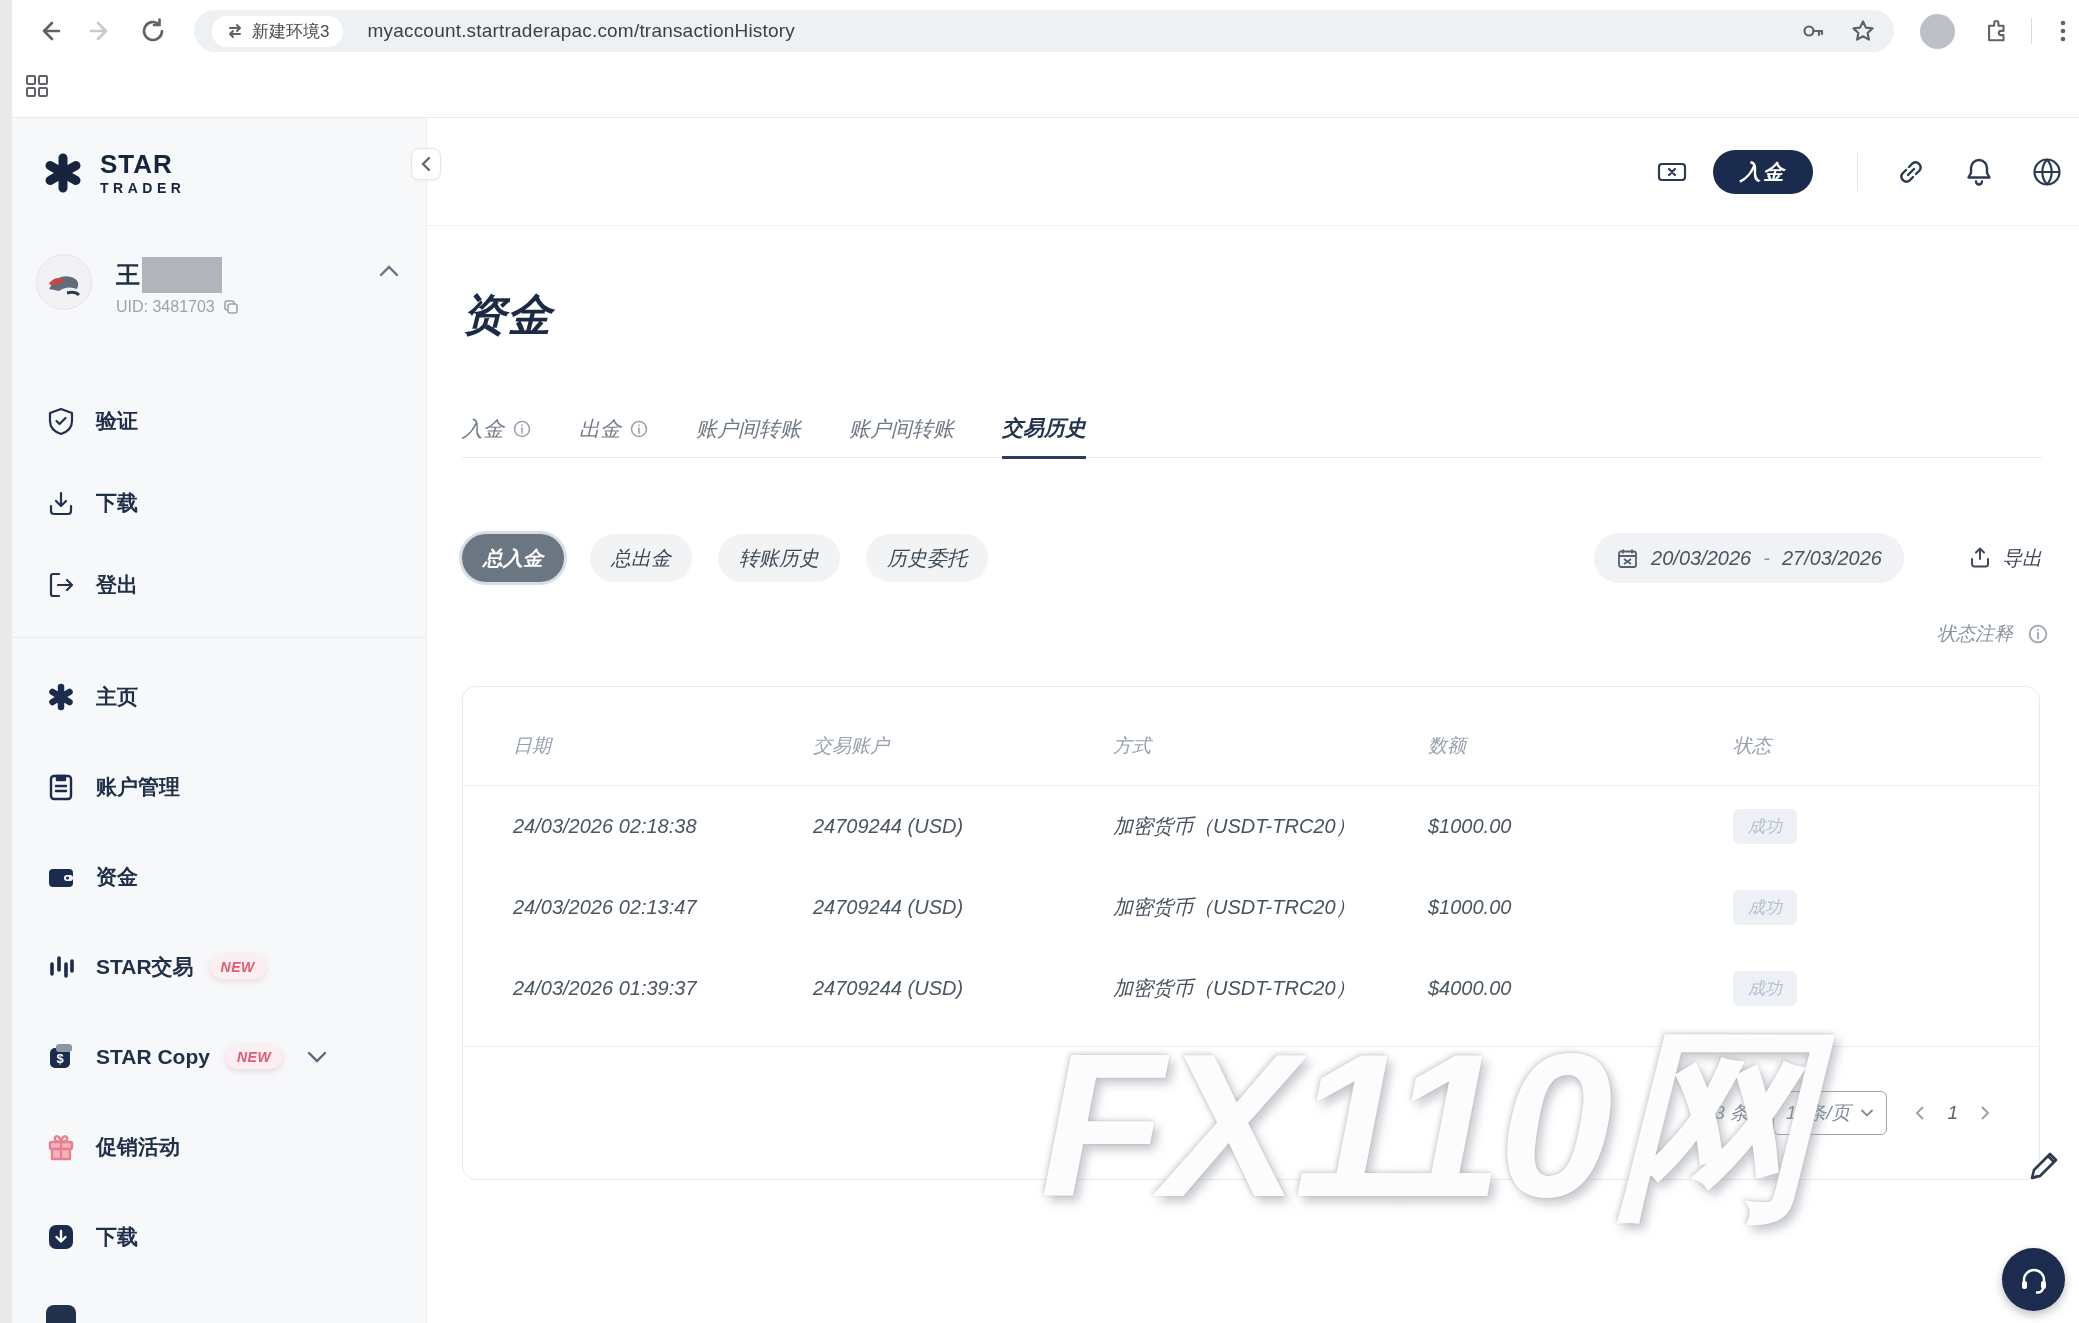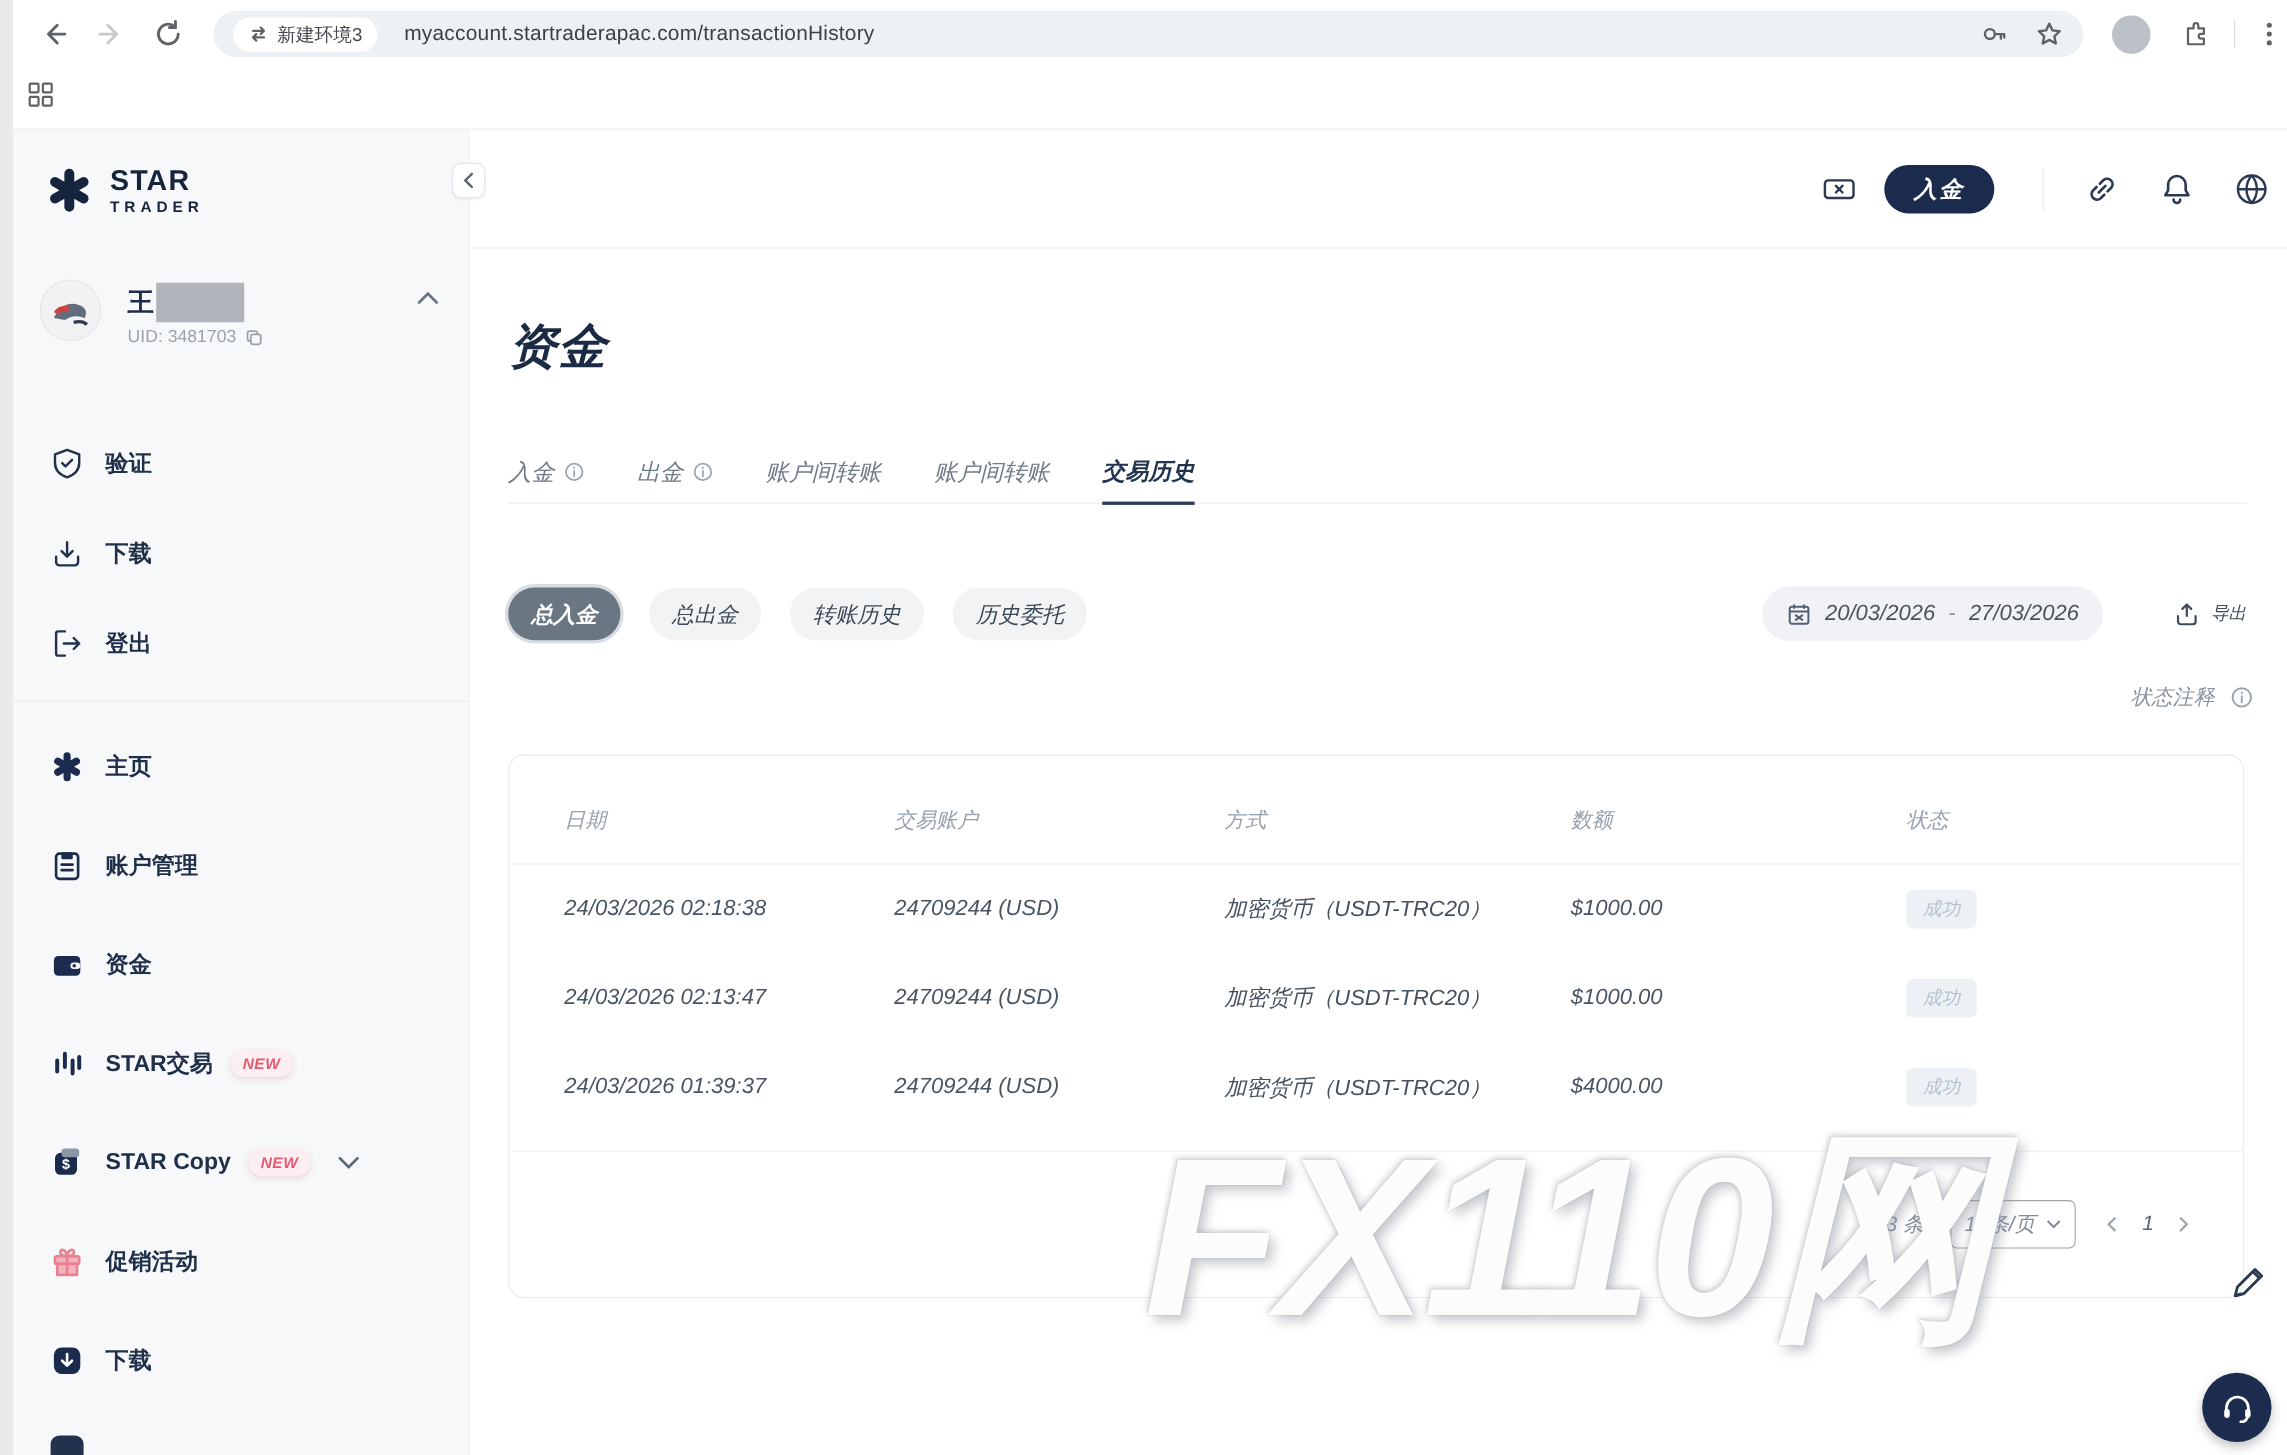--- a/index.html
+++ b/index.html
@@ -75,21 +75,21 @@
   .info-ic { width:18px; height:18px; color:#9aa4af; }
 
   .filter-row { position:absolute; left:35px; top:414px; right:49px; height:52px; display:flex; align-items:center; }
   .chip { height:48px; border-radius:24px; padding:12px 21px; display:flex; align-items:center;
           font-size:20px; color:#3c4856; background:#f1f3f5; margin-right:26px; cursor:pointer; }
   .chip.active { background:#6b7683; color:#fff; font-weight:600; box-shadow:0 0 0 3px #d9dee3; }
   .filter-row .fspacer { flex:1; }
   .date-pill { height:50px; border-radius:25px; background:#f0f2f5; display:flex; align-items:center;
                padding:0 22px; gap:12px; font-size:20px; color:#49545f; cursor:pointer; }
   .cal-ic { width:23px; height:23px; color:#55606e; }
-  .export-btn { margin-left:64px; display:flex; align-items:center; gap:10px; font-size:16px;
+  .export-btn { margin-left:64px; display:flex; gap:10px; font-size:20px;
                 color:#3f4a58; cursor:pointer; }
   .export-btn .eic { width:24px; height:24px; color:#3f4a58; }
 
   .status-note { position:absolute; top:503px; right:43px; display:flex; align-items:center; gap:15px;
                  font-size:19px; color:#8b95a1; }
 
   
   .card { position:absolute; left:35px; top:568px; width:1578px; height:494px; background:#fff;
           border:1px solid #e8ebef; border-radius:14px; }
   .thead { display:grid; grid-template-columns:300px 300px 315px 305px 1fr; padding:46px 50px 26px 50px;

